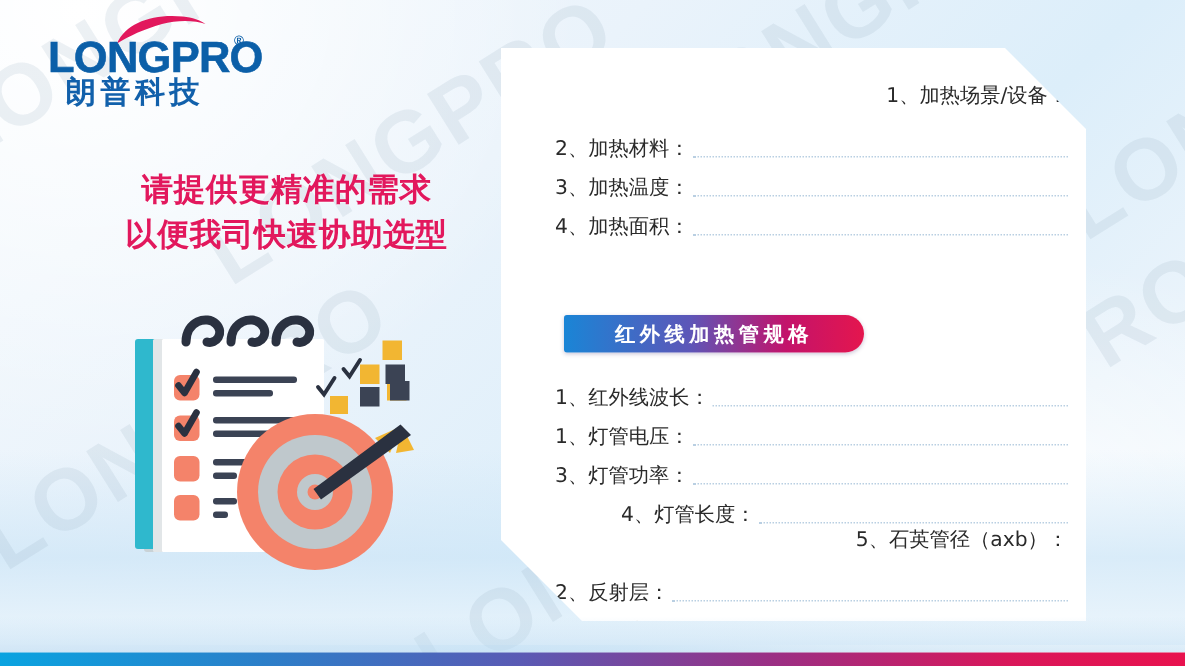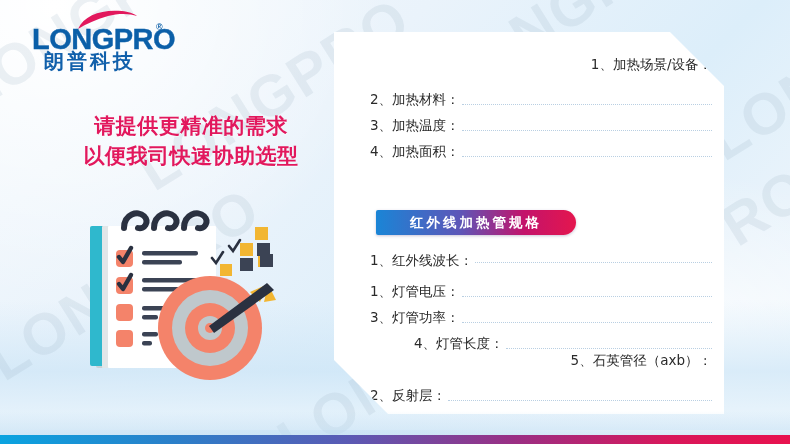--- a/index.html
+++ b/index.html
@@ -219,21 +219,21 @@
       </div>
       <div class="row" style="top:104px;">
         <span class="lbl">4、加热面积：</span>
         <span class="blank"></span>
       </div>
 
       <div id="banner">
         <span>红外线加热管规格</span>
       </div>
 
-      <div class="row" style="top:218px;align-items:center;">
+      <div class="row" style="top:218px;">
         <span class="lbl">1、红外线波长：</span>
         <span class="blank"></span>
       </div>
       <div class="row" style="top:244px;">
         <span class="lbl">1、灯管电压：</span>
         <span class="blank"></span>
       </div>
       <div class="row" style="top:270px;">
         <span class="lbl">3、灯管功率：</span>
         <span class="blank"></span>

